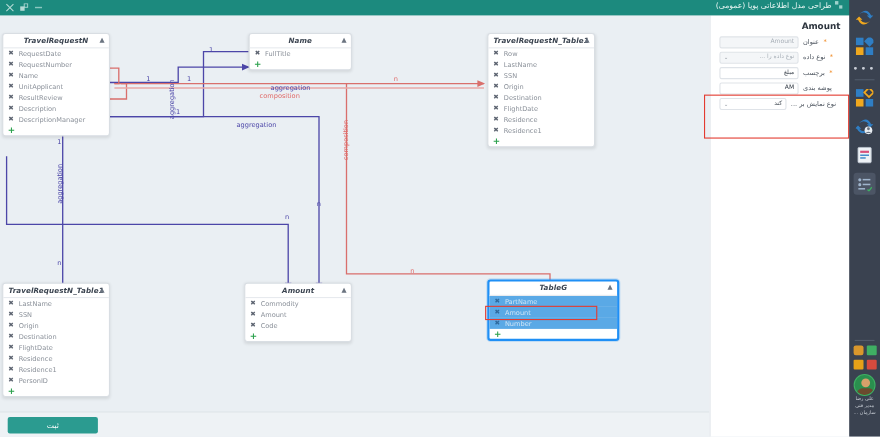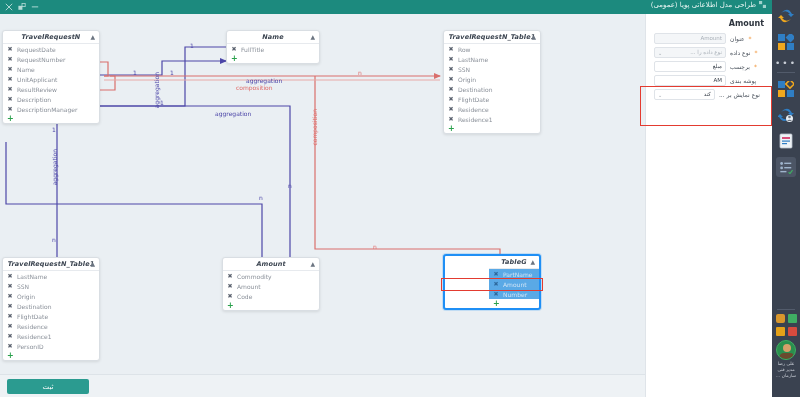--- a/index.html
+++ b/index.html
@@ -343,21 +343,21 @@
         <span class="x">✖</span>
         <span class="nm">Amount</span>
       </div>
     <div class="row">
         <span class="x">✖</span>
         <span class="nm">Code</span>
       </div>
     <div class="plus">+</div>
   </div>
 
-  <div class="tbl sel" style="left:443px;top:240px;width:98px;padding-left:44px;">
+  <div class="tbl sel" style="left:443px;top:240px;width:120px;">
     <div class="tbl-hd">
       <span class="ttl">TableG</span>
       <span class="chev">▲</span>
     </div>
     <div class="row">
         <span class="x">✖</span>
         <span class="nm">PartName</span>
       </div>
     <div class="row">
         <span class="x">✖</span>

